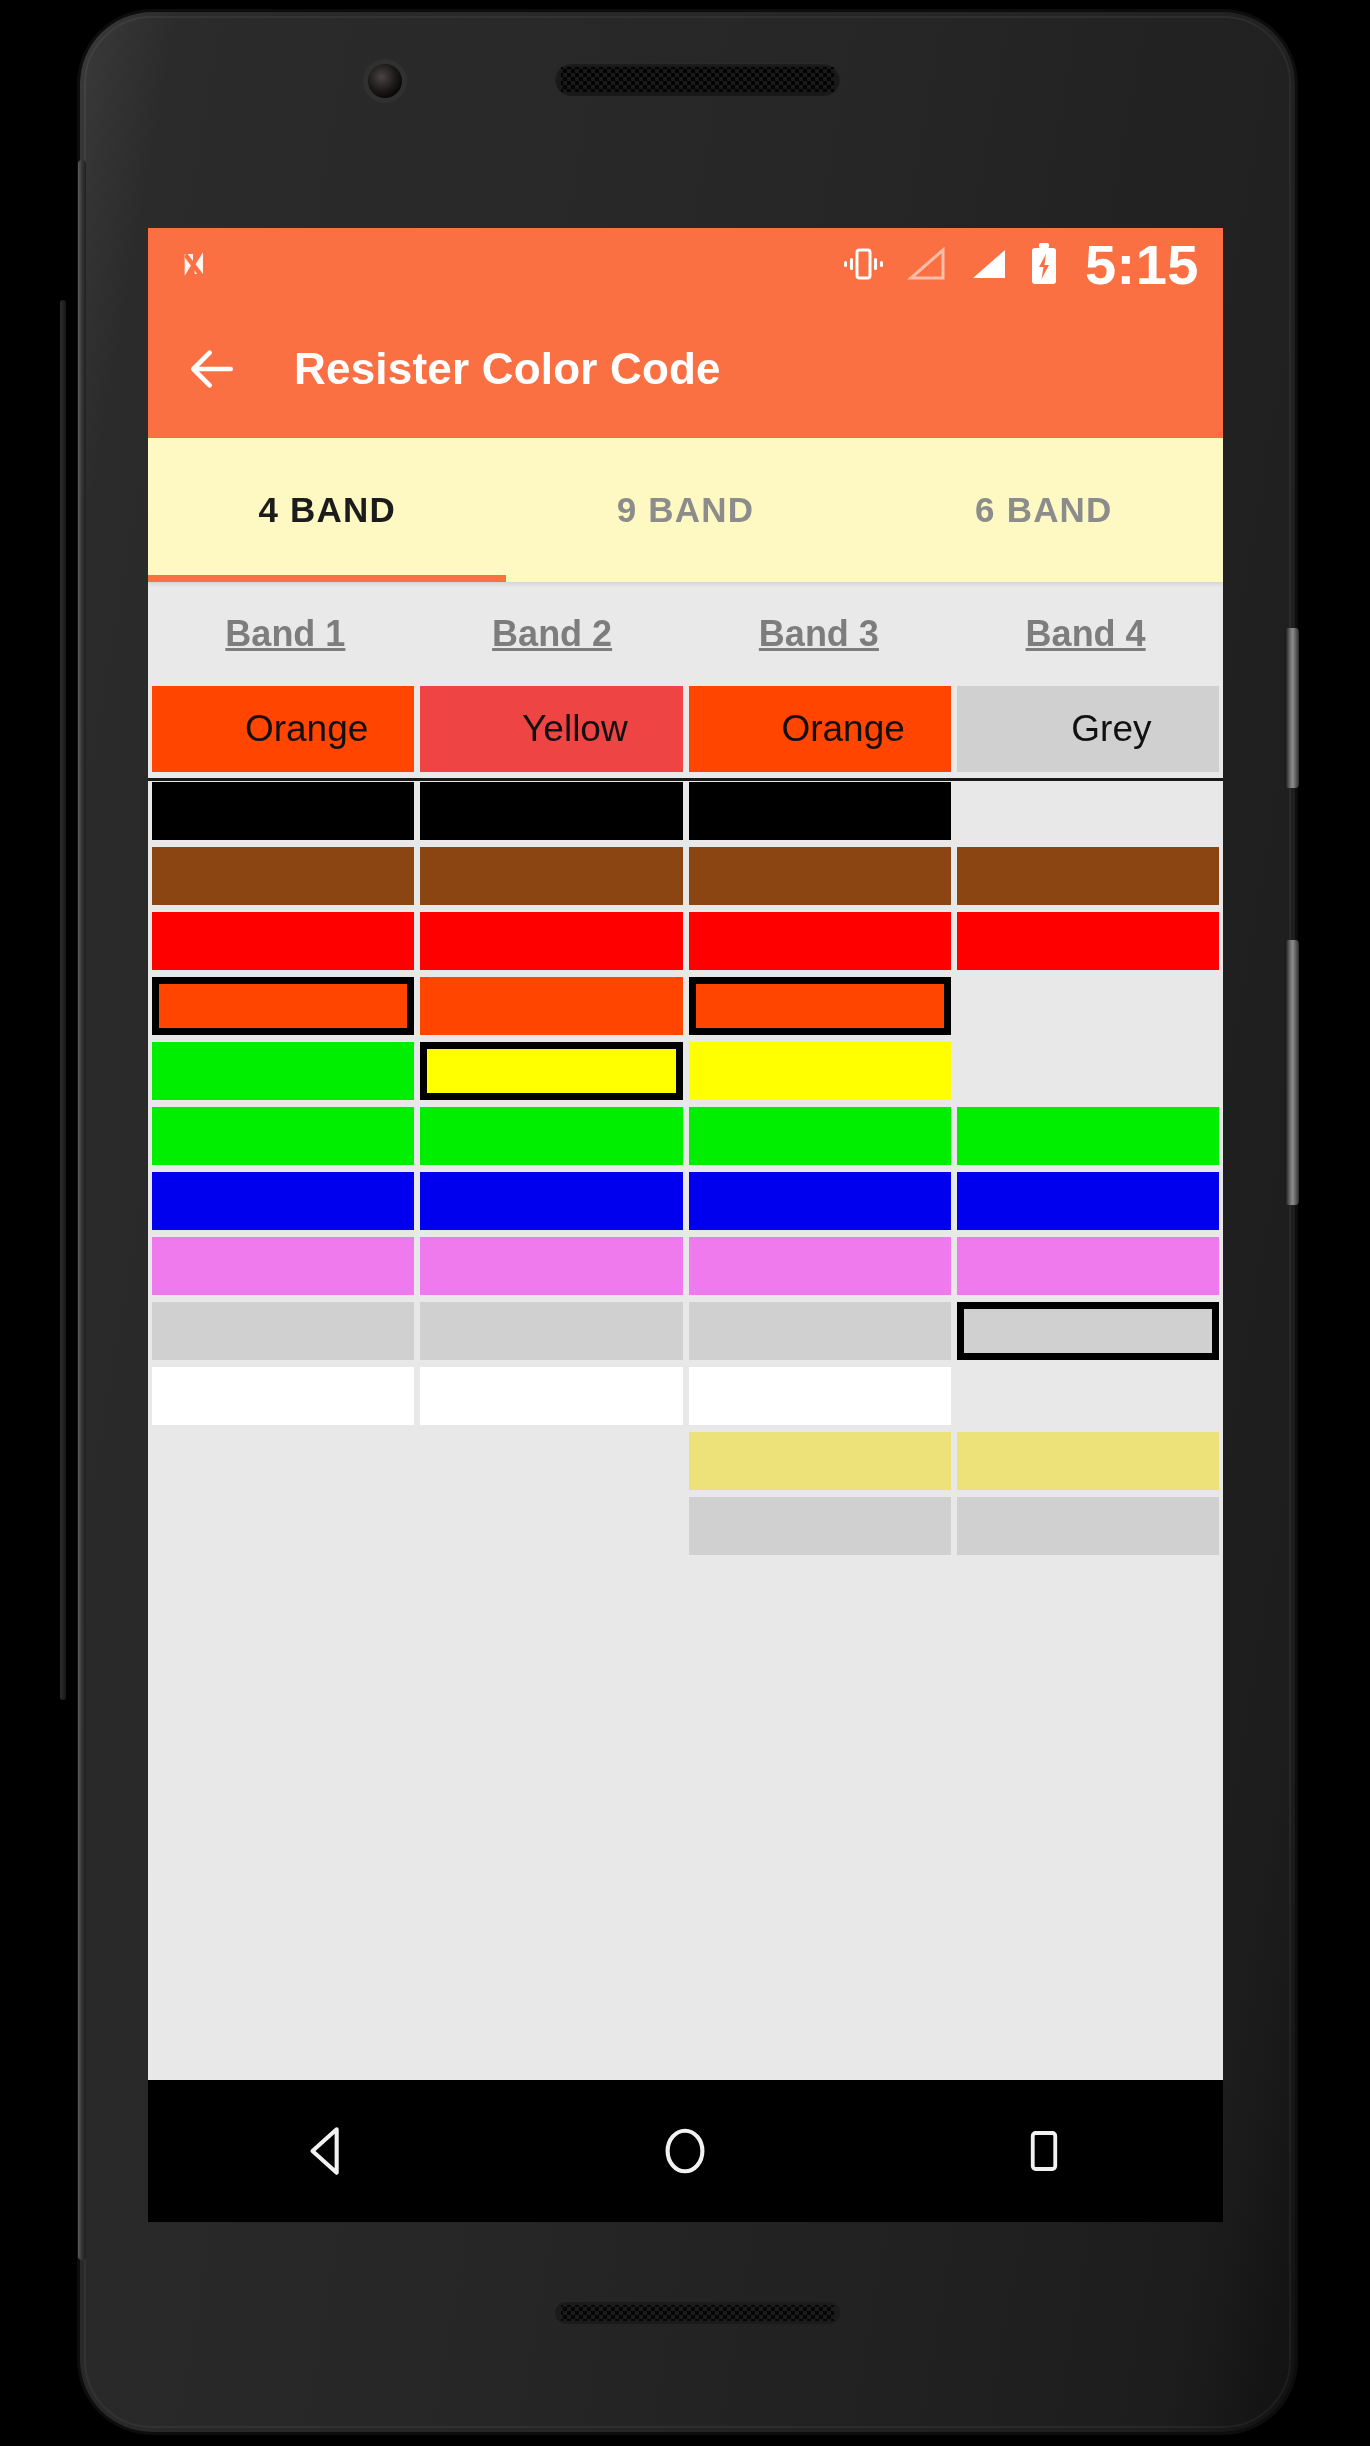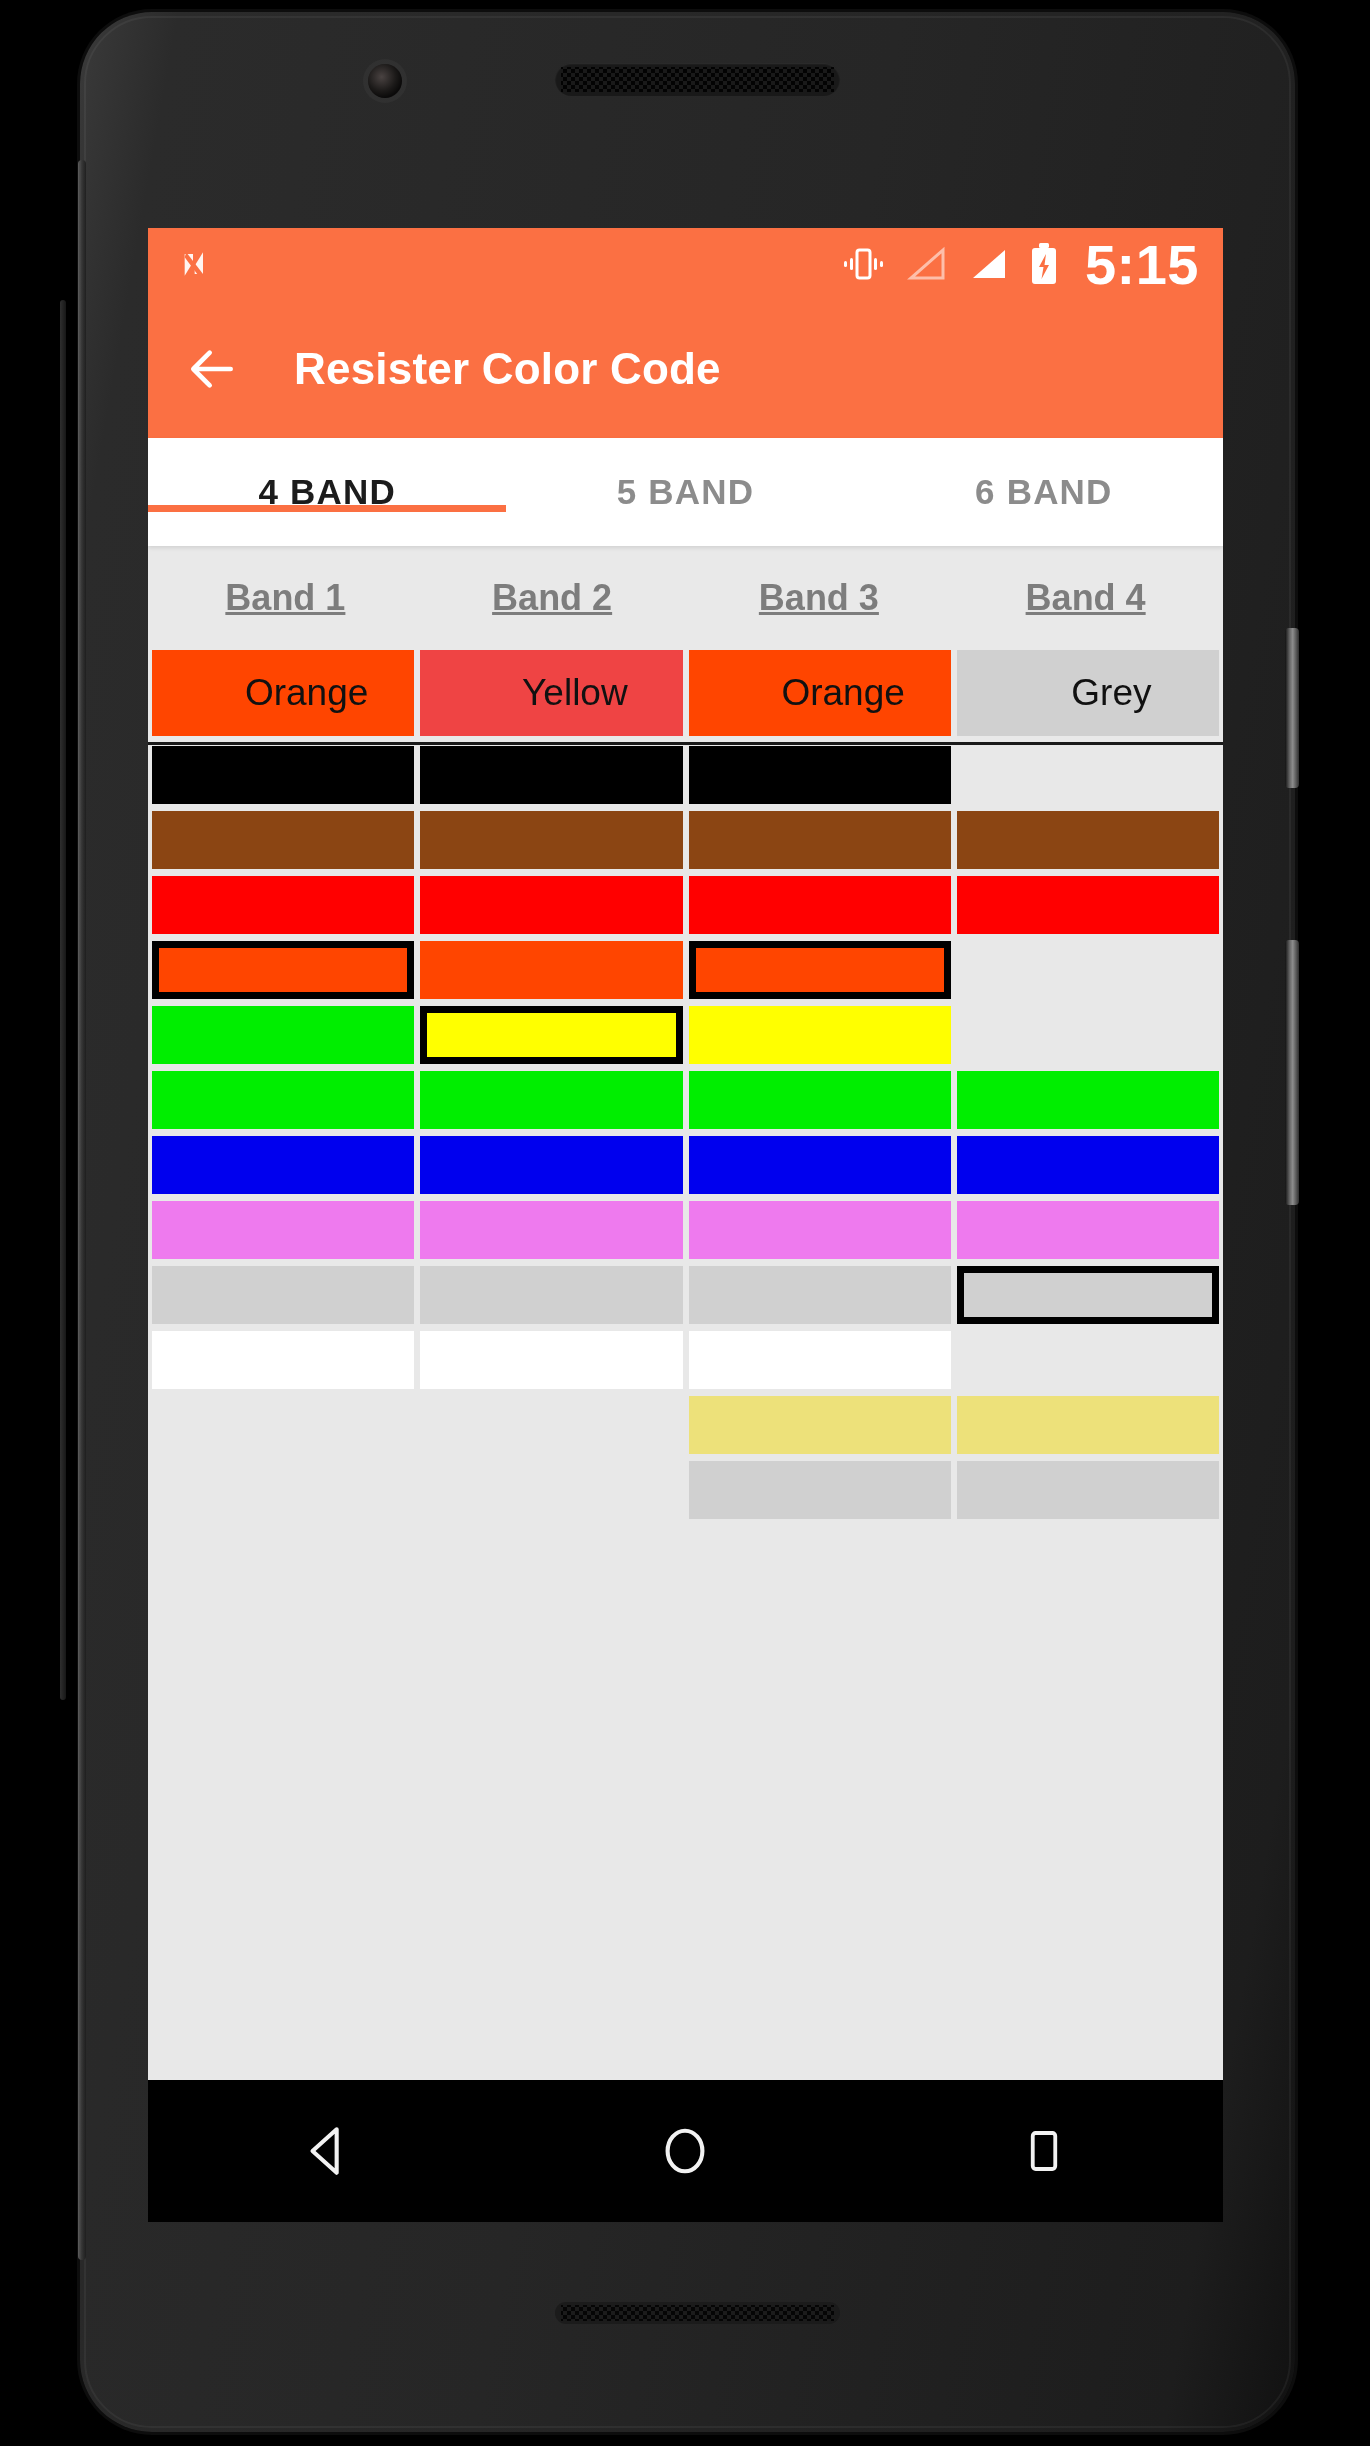--- a/index.html
+++ b/index.html
@@ -151,27 +151,26 @@
   #app-bar-title {
     color: #fff;
     font-size: 44px;
     font-weight: 600;
     margin-left: 54px;
     letter-spacing: .2px;
   }
 
   
   #tab-bar {
-    height: 108px;
-    background: #ffffff;
+    height: 144px;
+    background: #fef9c3;
     display: flex;
     box-shadow: 0 2px 4px rgba(0,0,0,.10);
     position: relative;
     z-index: 3;
-    align-items: center;
   }
   .tab {
     flex: 1;
     display: flex;
     align-items: center;
     justify-content: center;
     font-size: 35px;
     font-weight: 700;
     letter-spacing: 1.2px;
     color: #8c8c8c;
@@ -338,21 +337,21 @@
 
   <div id="app-bar">
     <svg width="56" height="56" viewBox="0 0 24 24">
       <path d="M20 12 H5 M11 5 L4 12 L11 19" fill="none" stroke="#ffffff" stroke-width="2" stroke-linecap="round" stroke-linejoin="round"></path>
     </svg>
     <div id="app-bar-title">Resister Color Code</div>
   </div>
 
   <div id="tab-bar">
     <div class="tab active">4 BAND</div>
-    <div class="tab">5 BAND</div>
+    <div class="tab">9 BAND</div>
     <div class="tab">6 BAND</div>
   </div>
 
   <div id="band-header-row">
     <div class="band-header-cell">Band 1</div>
     <div class="band-header-cell">Band 2</div>
     <div class="band-header-cell">Band 3</div>
     <div class="band-header-cell">Band 4</div>
   </div>
 

